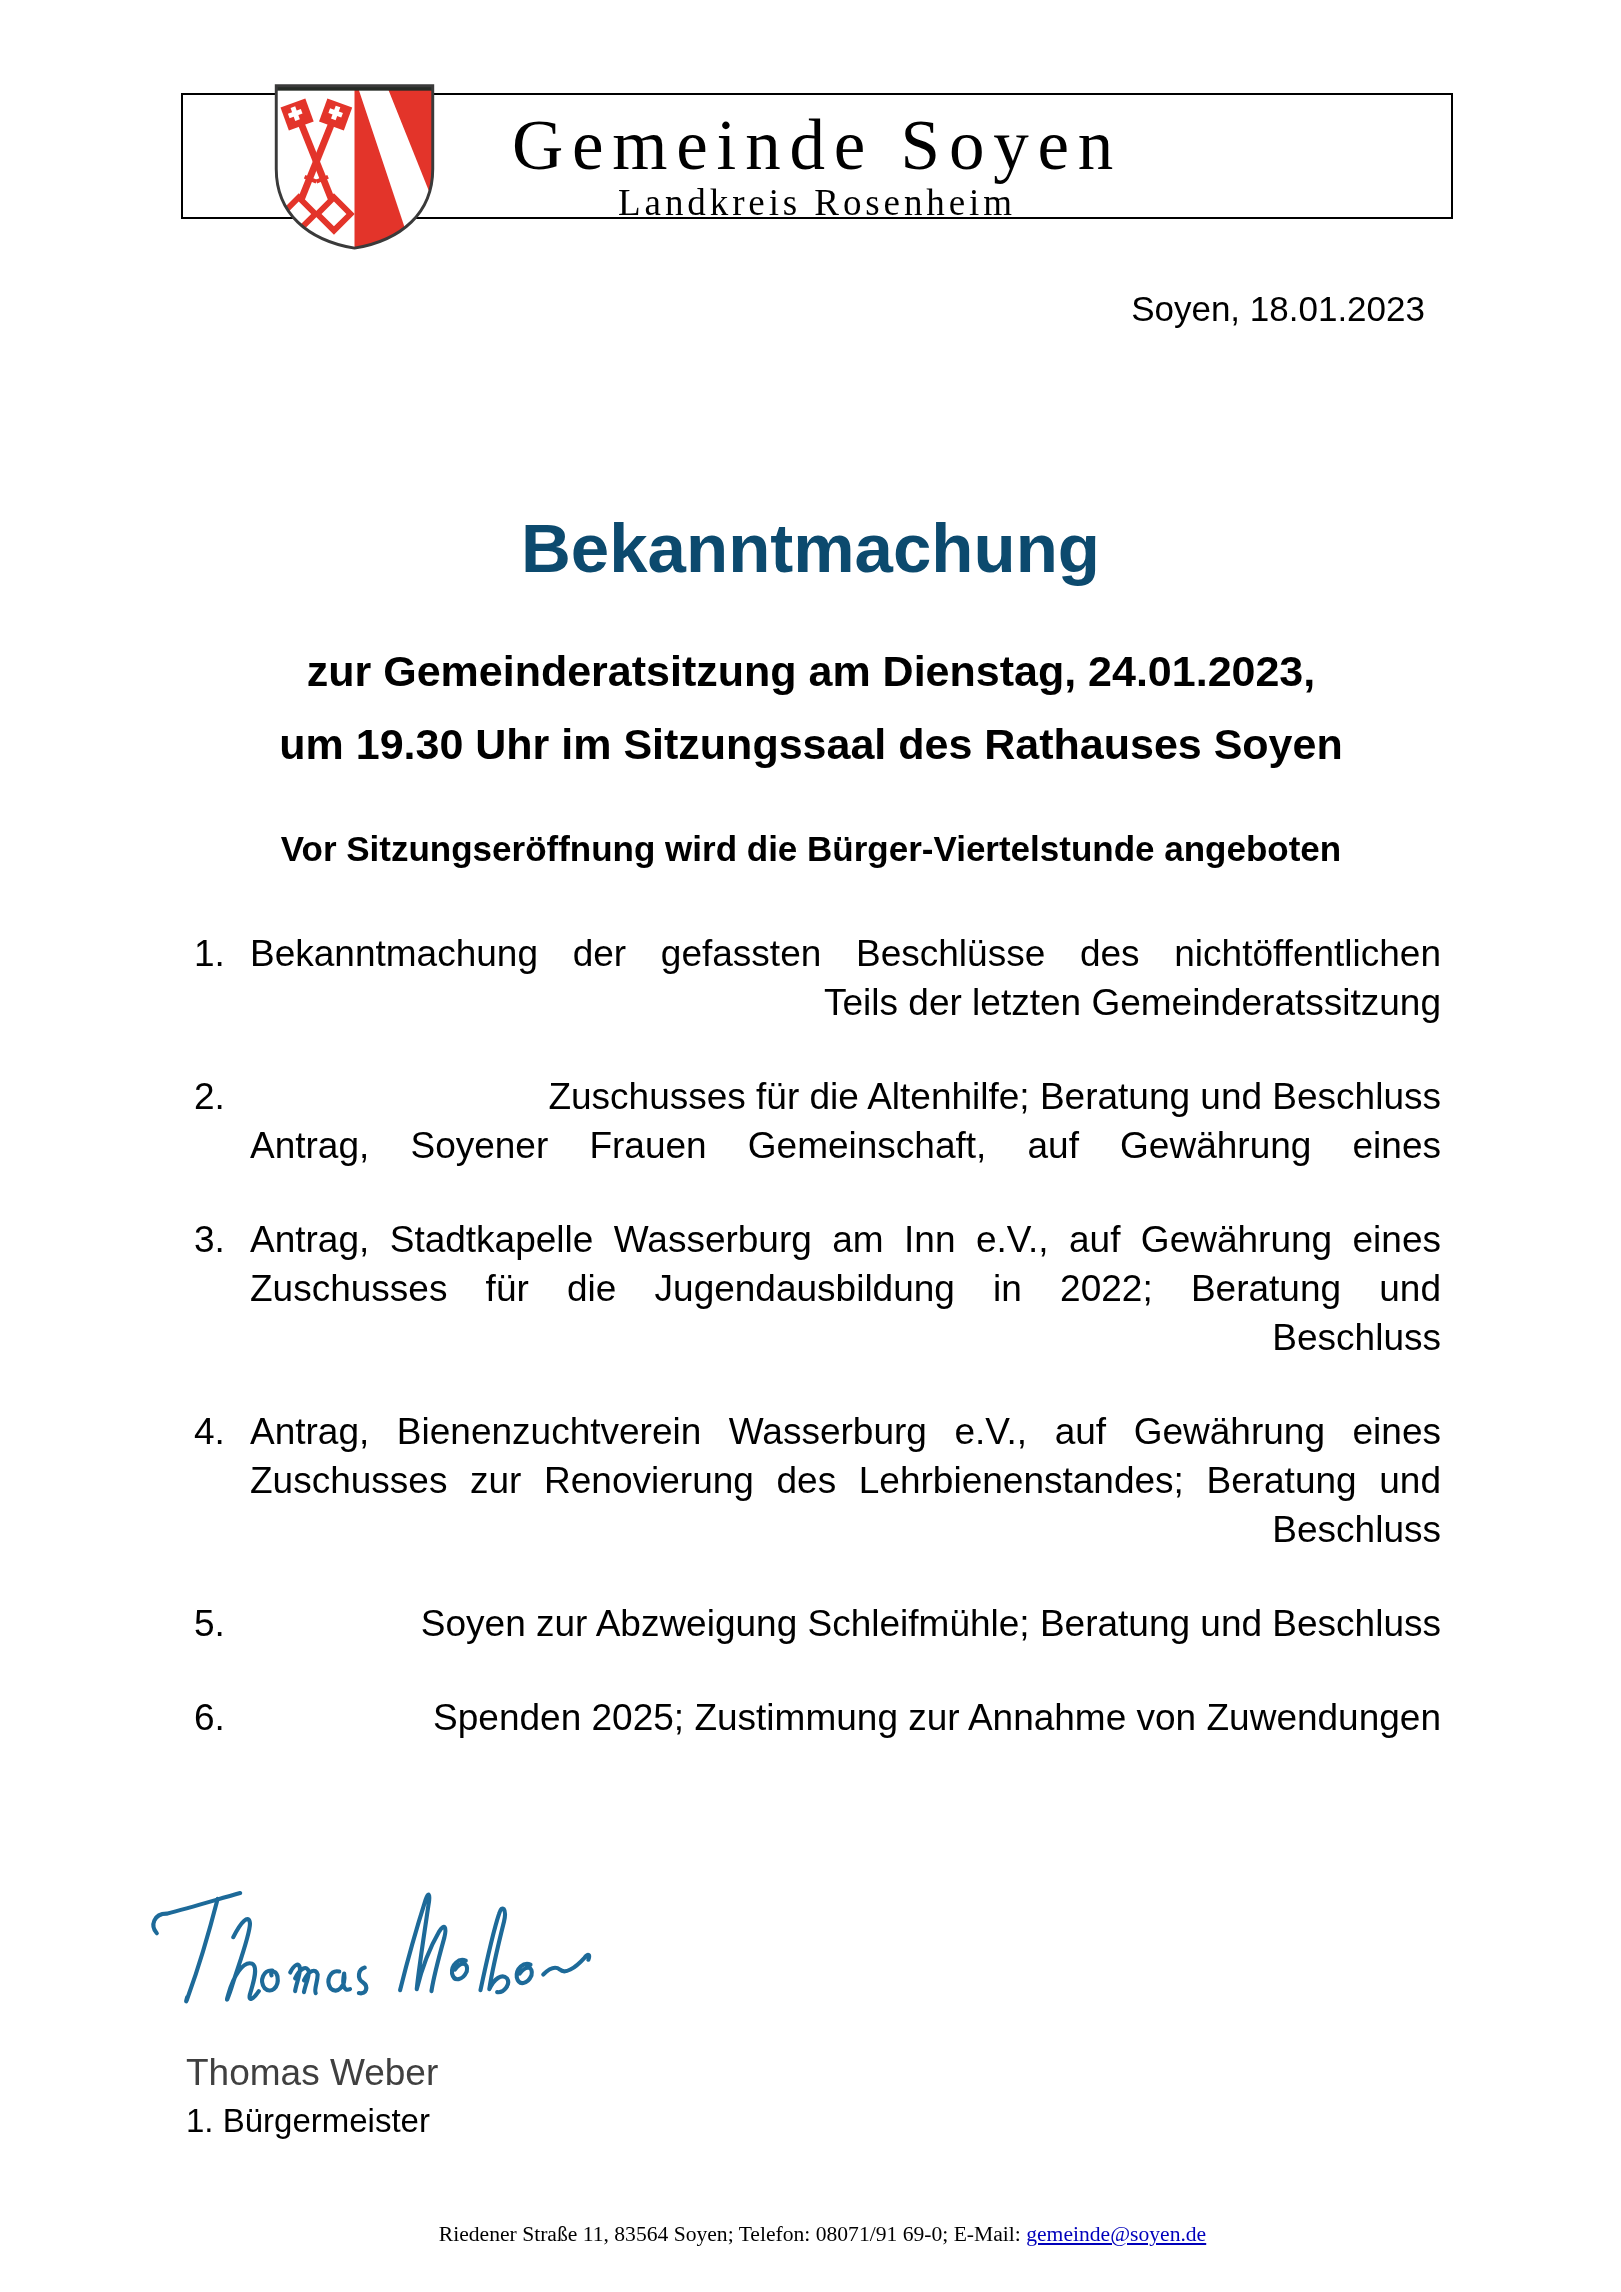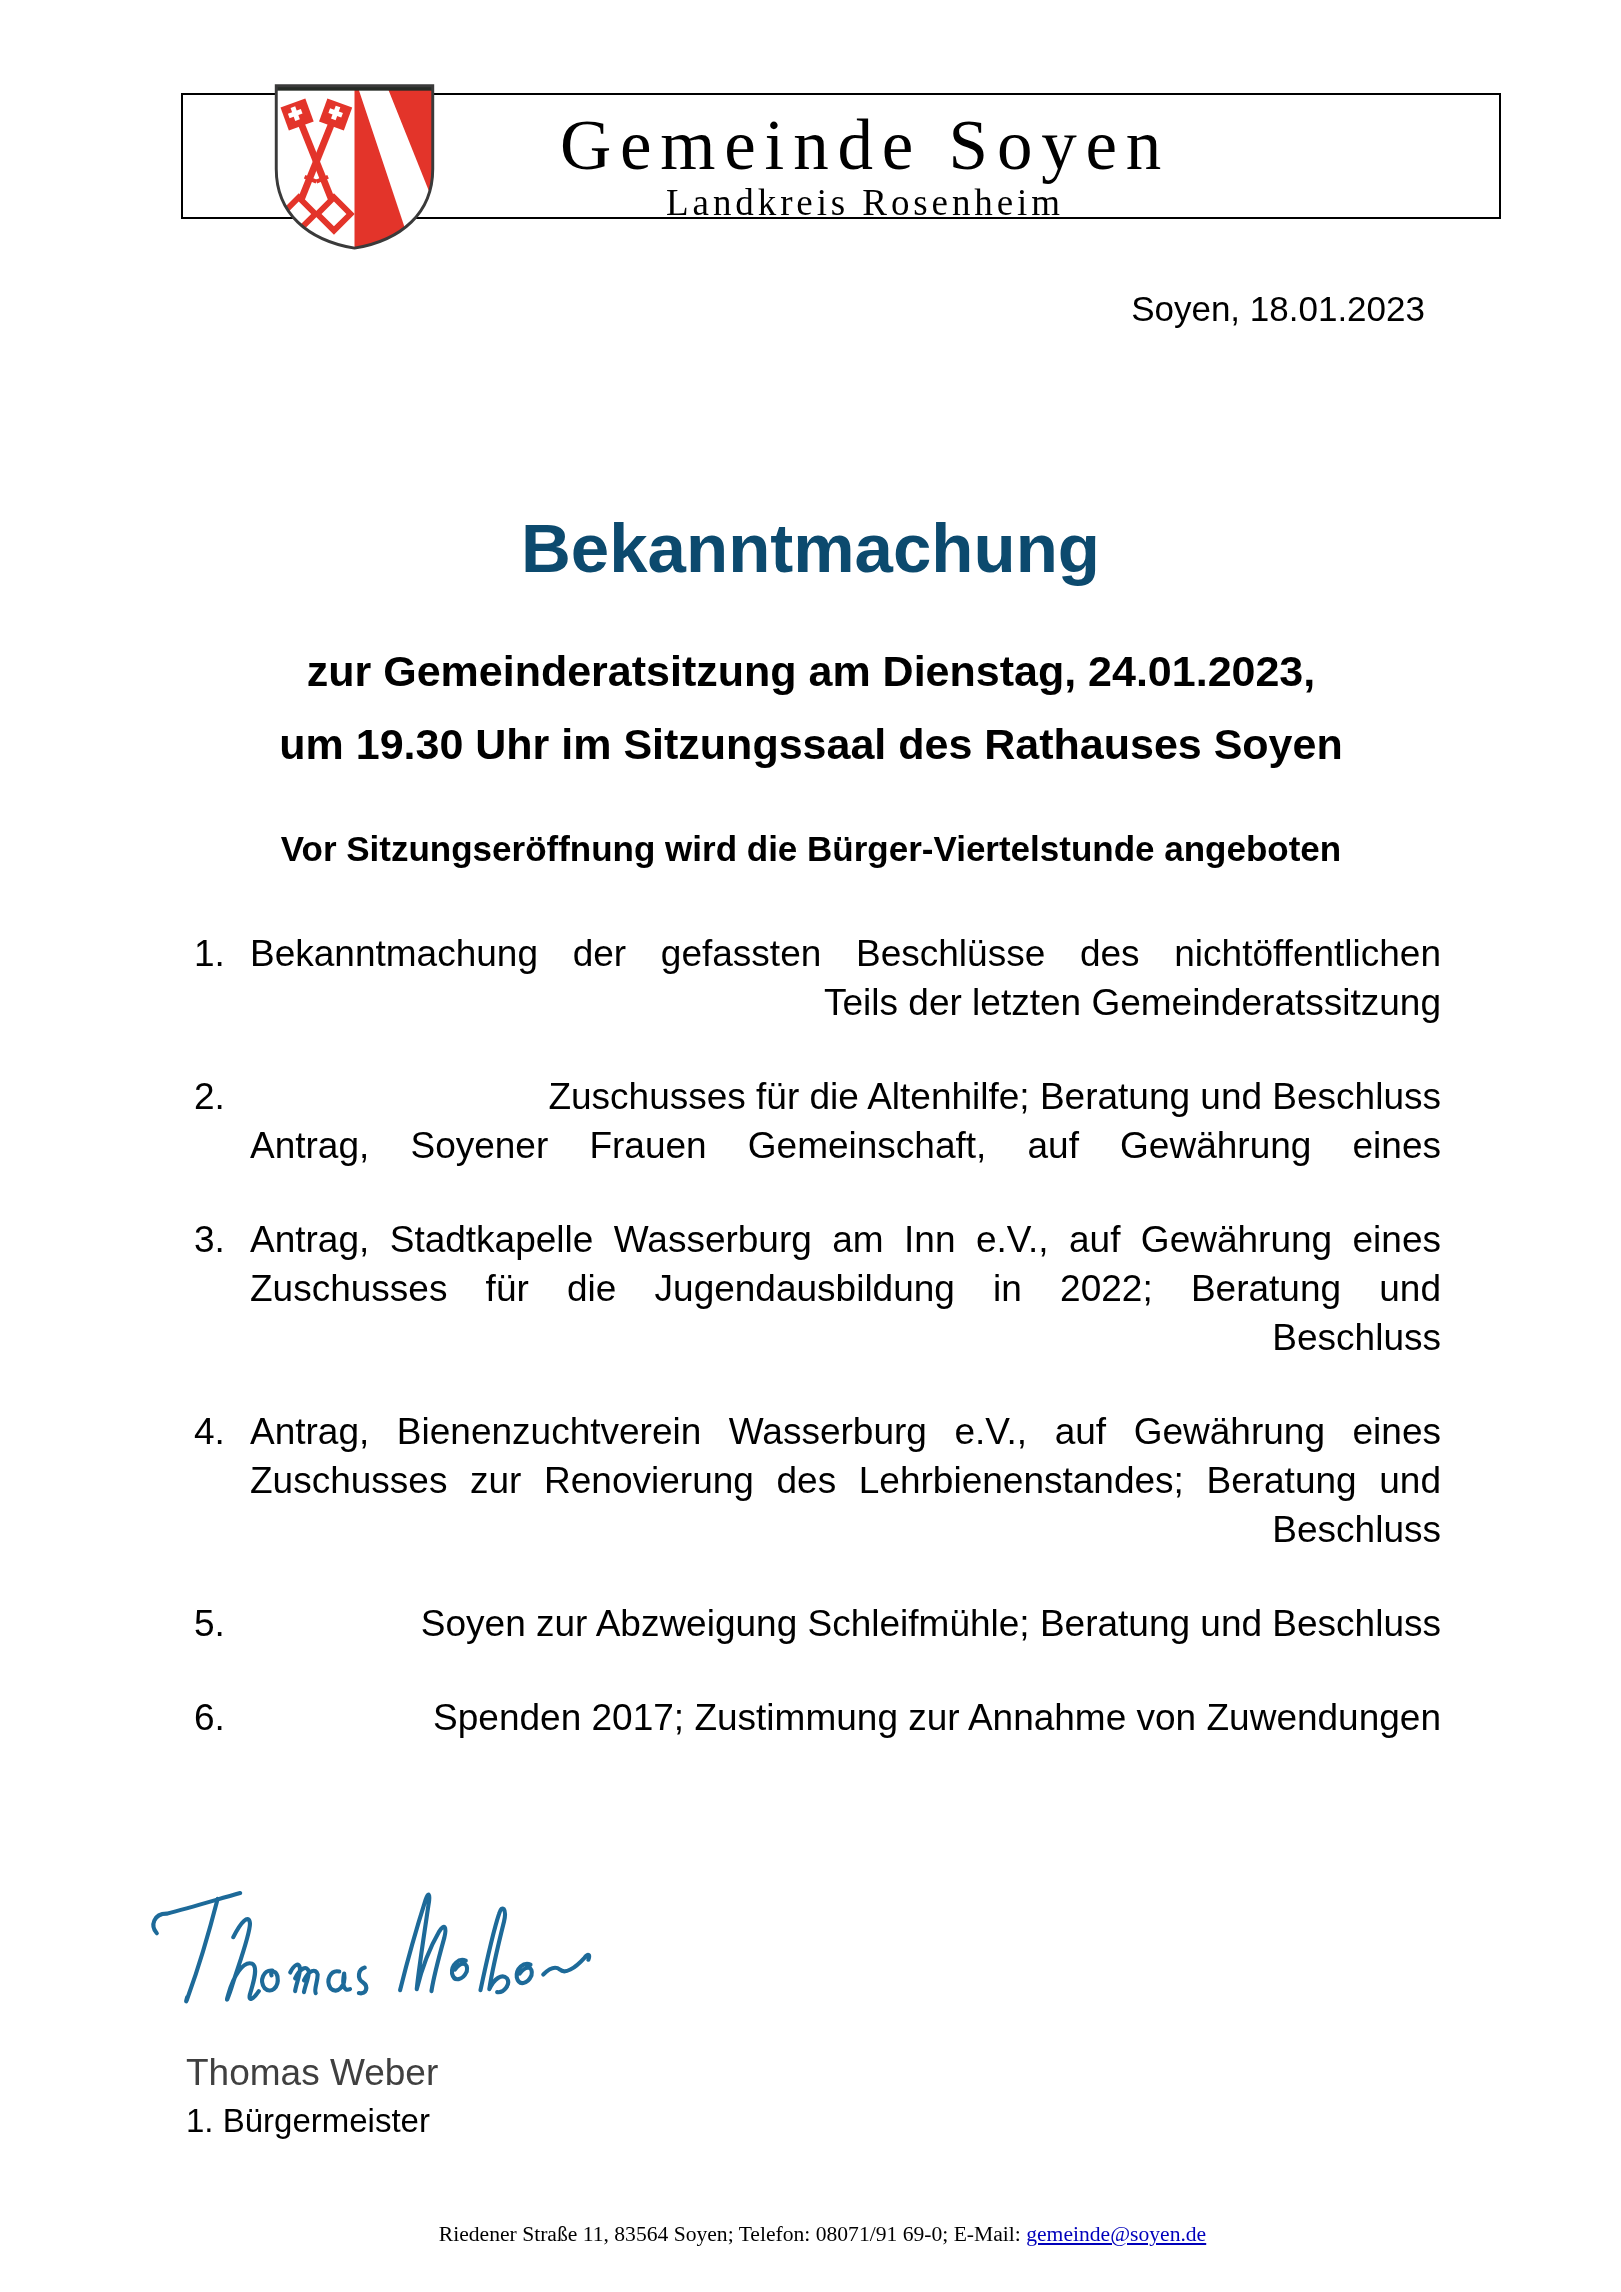--- a/index.html
+++ b/index.html
@@ -12,21 +12,20 @@
     color: #111;
     overflow: hidden;
   }
 
   
   .letterhead-box {
     position: absolute; left: 181px; top: 93px;
     width: 1268px; height: 122px;
     border: 2.9px solid #000;
     text-align: center;
-    padding-left: 48px;
   }
   .muni-name {
     margin-top: 11.8px;
     font-family: "Liberation Serif", serif;
     font-size: 71px; line-height: 76px;
     letter-spacing: 8.8px;
     color: #000;
     white-space: nowrap;
   }
   .district-name {
@@ -188,21 +187,21 @@
     <div class="agenda-item">
       <div class="agenda-num">5.</div>
       <div>
         <div class="agenda-line ll">Soyen zur Abzweigung Schleifmühle; Beratung und Beschluss</div>
       </div>
     </div>
 
     <div class="agenda-item">
       <div class="agenda-num">6.</div>
       <div>
-        <div class="agenda-line ll">Spenden 2017; Zustimmung zur Annahme von Zuwendungen</div>
+        <div class="agenda-line ll">Spenden 2025; Zustimmung zur Annahme von Zuwendungen</div>
       </div>
     </div>
 
   </div>
 
   <svg class="signature-image" viewBox="0 0 470 150" xmlns="http://www.w3.org/2000/svg">
     <g fill="none" stroke="var(--sig-blue,#1d6a99)" stroke-width="4.2" stroke-linecap="round" stroke-linejoin="round">
 
       <path d="M10,62 C3,54 7,42 20,42 C44,36 70,28 95,21"></path>
       <path d="M72,27 C64,58 50,104 42,126 C40,132 39,134 41,127"></path>

